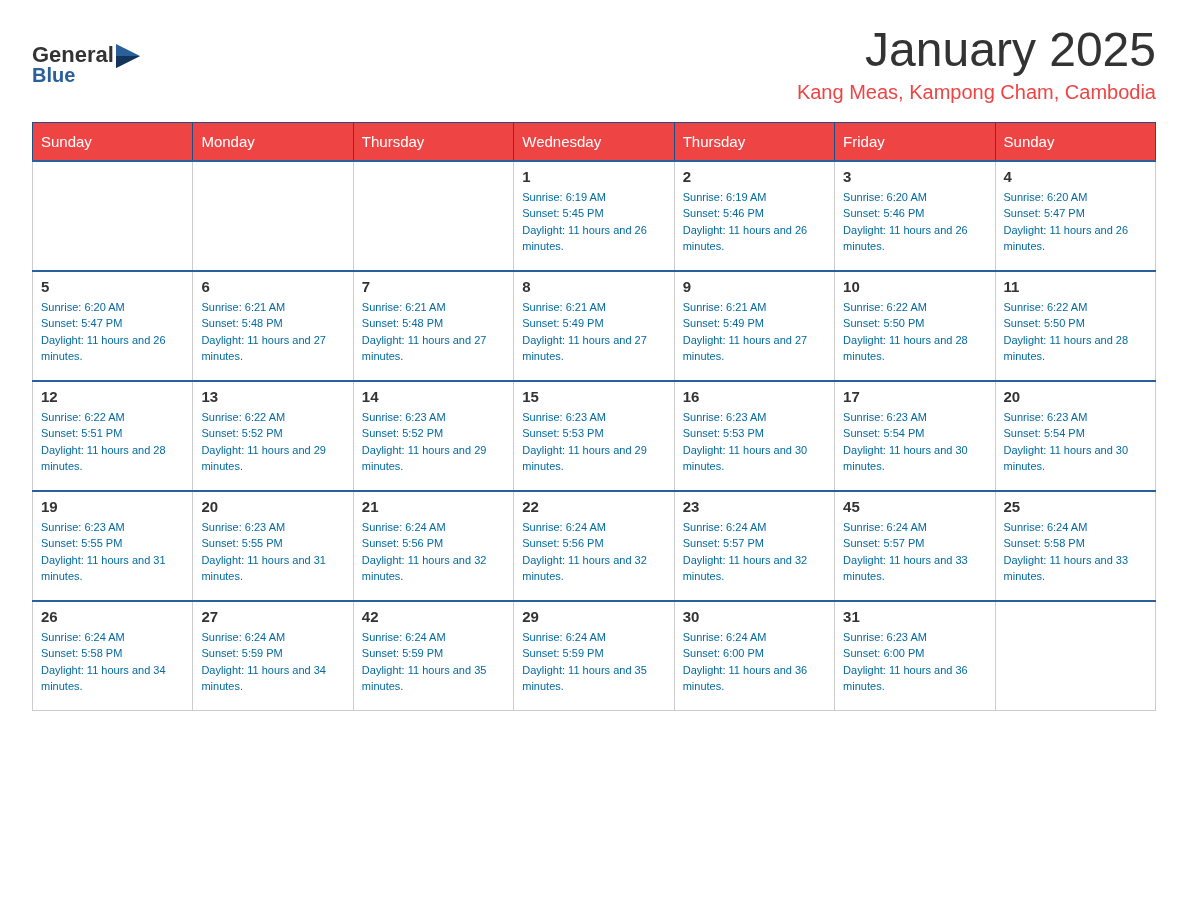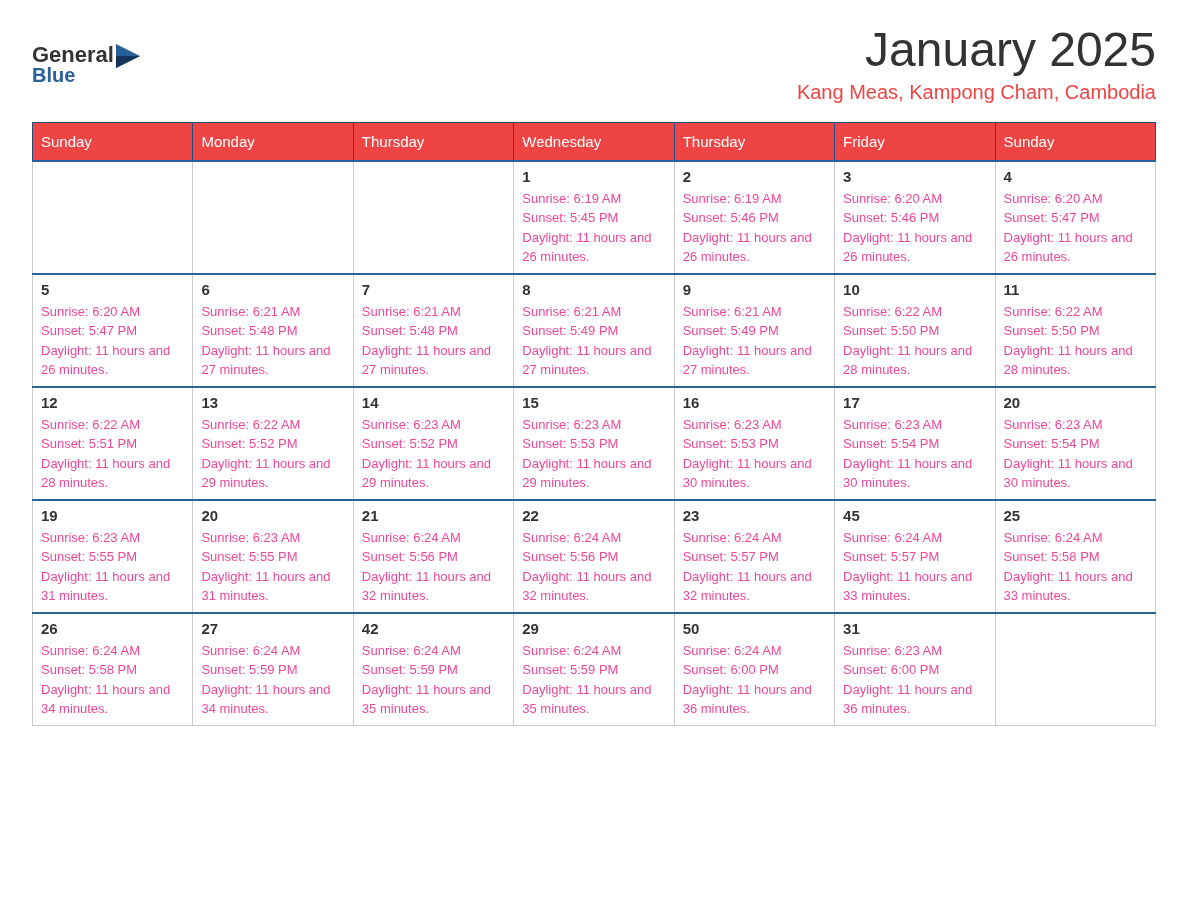--- a/index.html
+++ b/index.html
@@ -55,22 +55,22 @@
       height: 110px;
     }
     .day-number {
       font-size: 15px;
       font-weight: bold;
       color: #333;
       display: block;
       margin-bottom: 4px;
     }
     .day-info {
-      font-size: 13px;
-      color: #ec4899;
+      font-size: 11px;
+      color: #0369a1;
       line-height: 1.5;
     }
     .empty-cell {
       background: #fff;
     }
     .calendar tr td:first-child {
       border-left: 1px solid #ccc;
     }
     .week-row td {
       border-top: 2px solid #2a6099;
@@ -231,21 +231,21 @@
         </td>
         <td>
           <span class="day-number">42</span>
           <div class="day-info">Sunrise: 6:24 AM<br>Sunset: 5:59 PM<br>Daylight: 11 hours and 35 minutes.</div>
         </td>
         <td>
           <span class="day-number">29</span>
           <div class="day-info">Sunrise: 6:24 AM<br>Sunset: 5:59 PM<br>Daylight: 11 hours and 35 minutes.</div>
         </td>
         <td>
-          <span class="day-number">50</span>
+          <span class="day-number">30</span>
           <div class="day-info">Sunrise: 6:24 AM<br>Sunset: 6:00 PM<br>Daylight: 11 hours and 36 minutes.</div>
         </td>
         <td>
           <span class="day-number">31</span>
           <div class="day-info">Sunrise: 6:23 AM<br>Sunset: 6:00 PM<br>Daylight: 11 hours and 36 minutes.</div>
         </td>
         <td class="empty-cell"></td>
       </tr>
     </tbody>
 </table>

